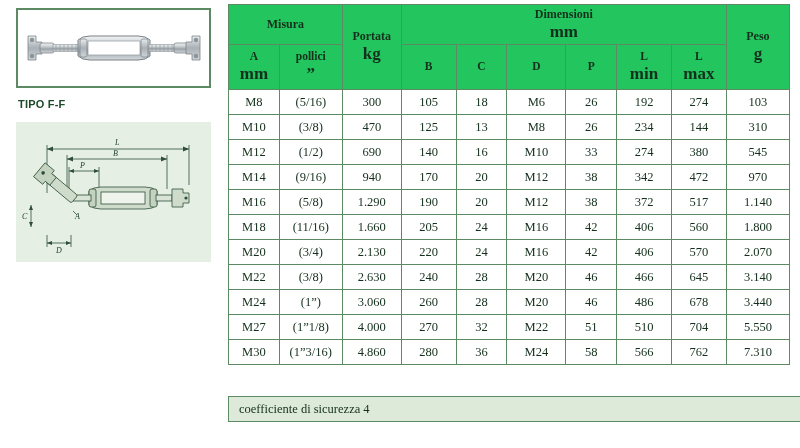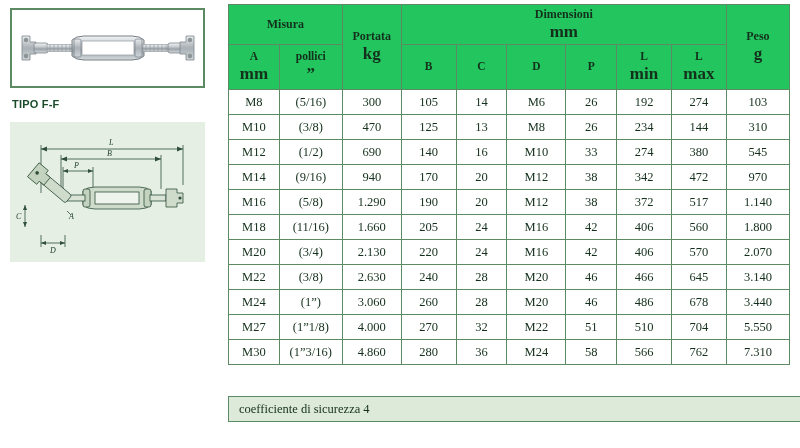--- a/index.html
+++ b/index.html
@@ -11,21 +11,21 @@
     width: 800px;
     height: 448px;
     position: relative;
     font-family: "Liberation Serif", serif;
     overflow: hidden;
   }
 
   
   .left-col {
     position: absolute;
-    left: 2px;
+    left: 8px;
     top: 0;
     width: 228px;
     height: 448px;
   }
 
   .photo-box {
     position: absolute;
     left: 8px;
     top: 8px;
     width: 195px;
@@ -328,21 +328,21 @@
         </td>
       </tr>
 
     </thead>
     <tbody id="table-body">
         <tr>
           <td>M8</td>
           <td>(5/16)</td>
           <td>300</td>
           <td>105</td>
-          <td>14</td>
+          <td>18</td>
           <td>M6</td>
           <td>26</td>
           <td>192</td>
           <td>274</td>
           <td>103</td>
         </tr>
         <tr>
           <td>M10</td>
           <td>(3/8)</td>
           <td>470</td>

